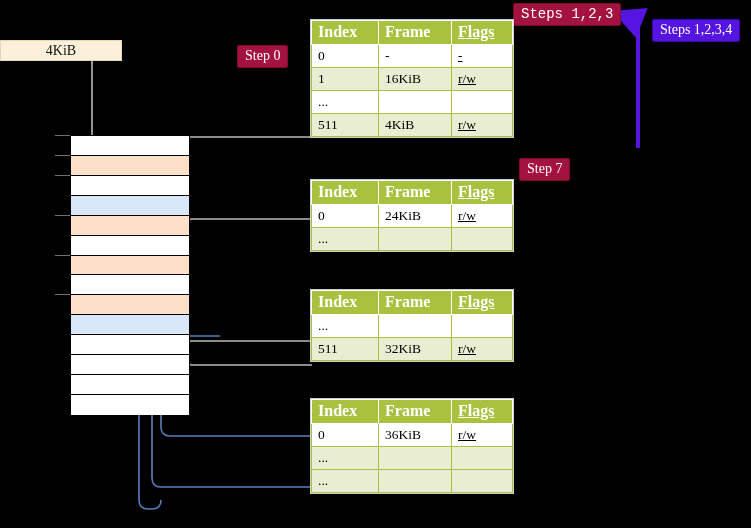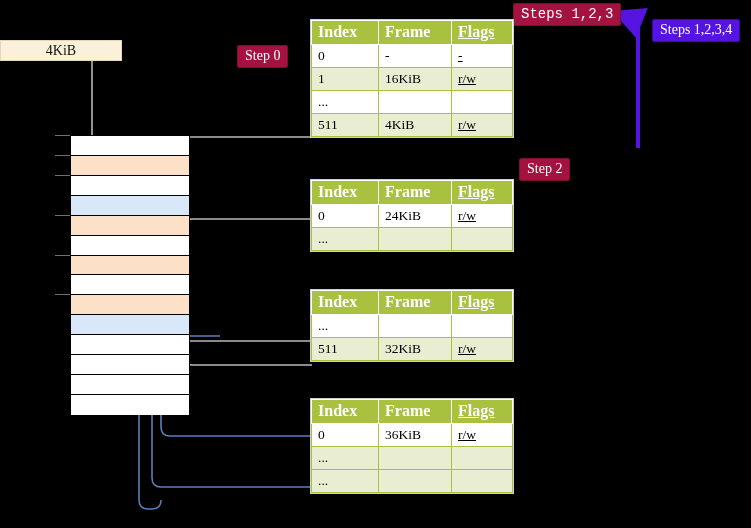--- a/index.html
+++ b/index.html
@@ -126,21 +126,21 @@
   </svg>
 
   <div class="kib-box" style="left:0px;top:40px;width:120px;">4KiB</div>
 
   <div class="badge badge-red" style="left:189px;top:45px;margin-left:48px;">Step 0</div>
 
   <div class="badge badge-red" style="left:513px;top:3px;font-family:Liberation Mono, monospace;">Steps 1,2,3</div>
 
   <div class="badge badge-blue" style="left:652px;top:19px;">Steps 1,2,3,4</div>
 
-  <div class="badge badge-red" style="left:519px;top:158px;">Step 2</div>
+  <div class="badge badge-red" style="left:519px;top:158px;">Step 7</div>
 
   <div class="memcol" id="memcol" style="left:70px;top:135px;width:120px;height:279px;">
       <div class="memrow m-white" style="height: 19.9286px;"></div>
       <div class="memrow m-orange" style="height: 19.9286px;"></div>
       <div class="memrow m-white" style="height: 19.9286px;"></div>
       <div class="memrow m-blue" style="height: 19.9286px;"></div>
       <div class="memrow m-orange" style="height: 19.9286px;"></div>
       <div class="memrow m-white" style="height: 19.9286px;"></div>
       <div class="memrow m-orange" style="height: 19.9286px;"></div>
       <div class="memrow m-white" style="height: 19.9286px;"></div>

